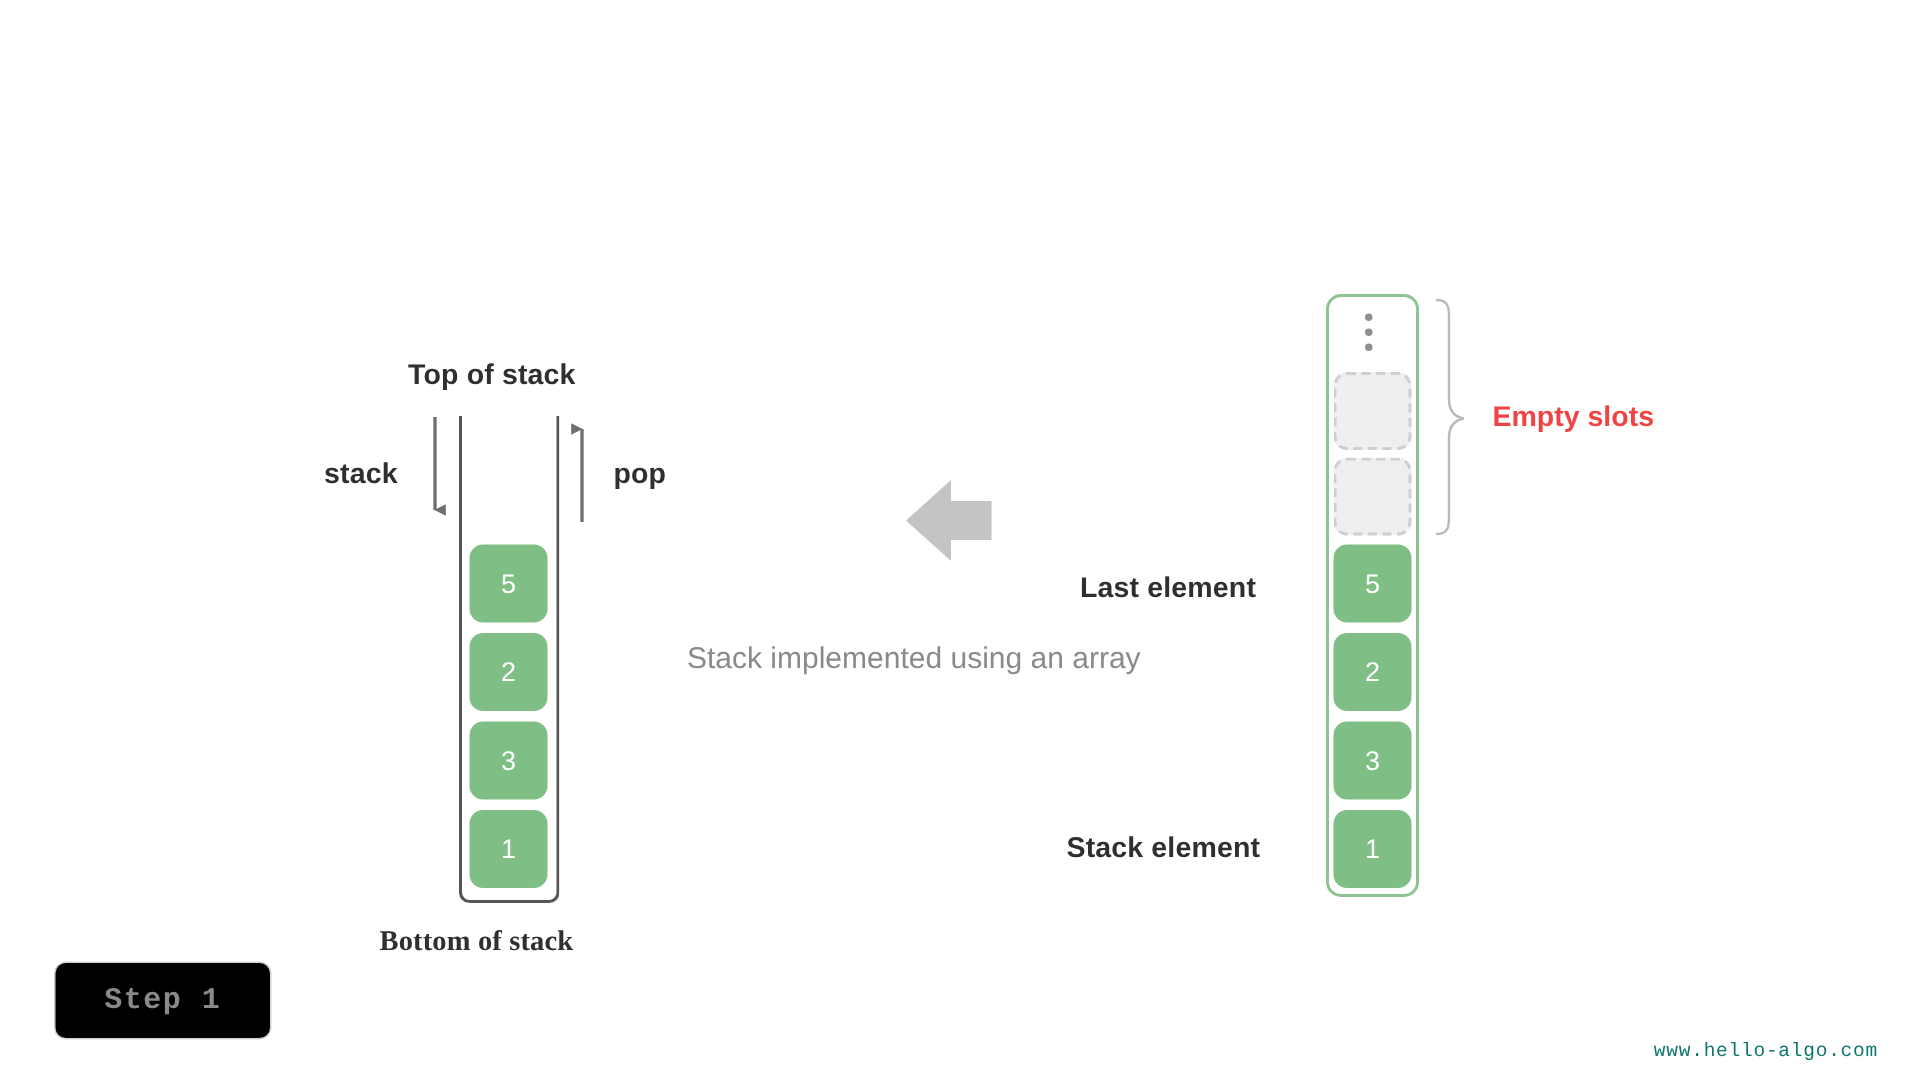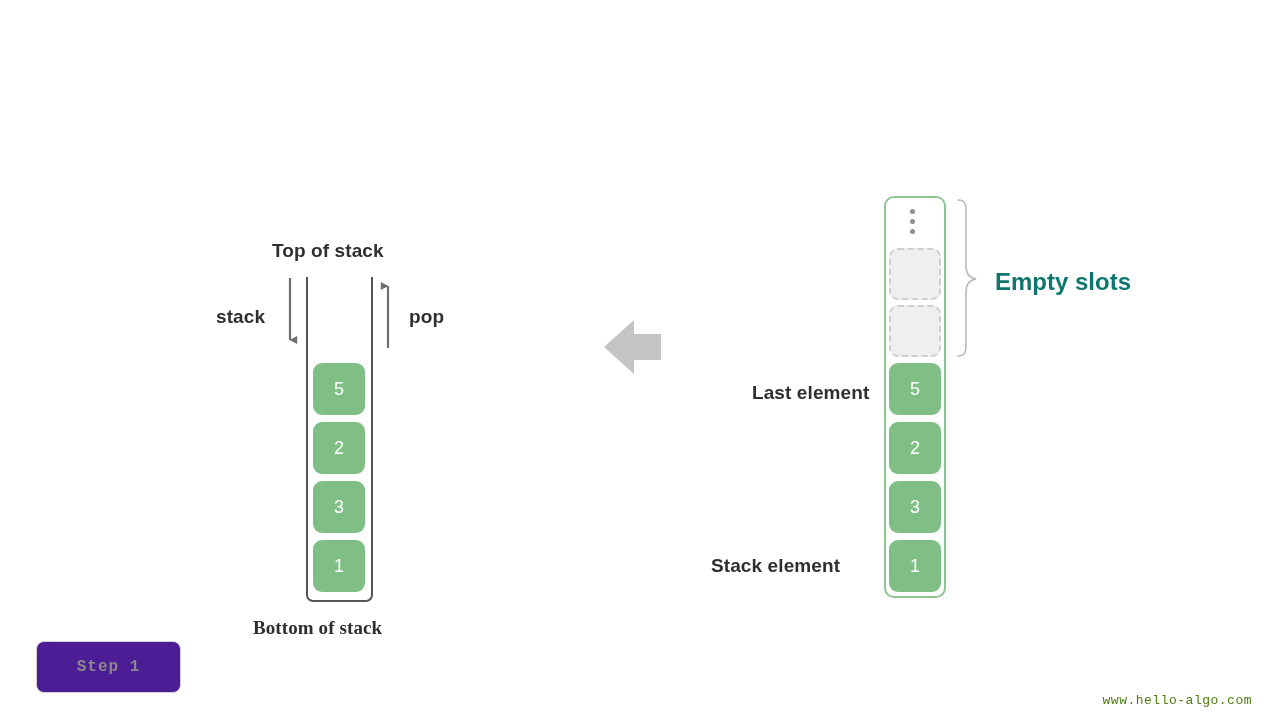--- a/index.html
+++ b/index.html
@@ -27,23 +27,23 @@
     font-family: "Liberation Sans", sans-serif;
     font-size: 19px;
     font-weight: bold;
     color: #2f2f2f;
     white-space: nowrap;
     letter-spacing: 0.1px;
   }
   .lbl-gray-bold {
     position: absolute;
     font-family: "Liberation Sans", sans-serif;
-    font-size: 24px;
+    font-size: 19px;
     font-weight: bold;
-    color: #0f766e;
+    color: #ef4444;
     white-space: nowrap;
   }
   .lbl-gray {
     position: absolute;
     font-family: "Liberation Sans", sans-serif;
     font-size: 20px;
     font-weight: normal;
     color: #8a8a8a;
     white-space: nowrap;
   }
@@ -118,40 +118,40 @@
 
   
   .step-badge {
     position: absolute;
     left: 36px;
     top: 641px;
     width: 145px;
     height: 52px;
     border: 1.5px solid #d2d2d2;
     border-radius: 8px;
-    background: #4c1d95;
+    background: #000000;
     display: flex;
     align-items: center;
     justify-content: center;
     font-family: "Liberation Mono", monospace;
-    font-size: 16px;
+    font-size: 20px;
     font-weight: bold;
     color: #8a8a8a;
     letter-spacing: 1px;
     box-sizing: border-box;
   }
 
   
   .watermark {
     position: absolute;
     right: 28px;
     bottom: 12px;
     font-family: "Liberation Mono", monospace;
     font-size: 13px;
-    color: #4d7c0f;
+    color: #0f766e;
     letter-spacing: 0.5px;
   }
 
   svg { display: block; }
   .svg-layer {
     position: absolute;
     left: 0; top: 0;
     width: 1280px;
     height: 720px;
     pointer-events: none;
@@ -170,40 +170,41 @@
 
   <div class="stack-container"></div>
 
   <div class="cell" style="left:313px; top:363px;">5</div>
   <div class="cell" style="left:313px; top:422px;">2</div>
   <div class="cell" style="left:313px; top:481px;">3</div>
   <div class="cell" style="left:313px; top:540px;">1</div>
 
   <div class="lbl-dark" style="left:253px; top:617px;font-family:Liberation Serif, serif;">Bottom of stack</div>
 
+  <div class="lbl-gray" style="left:458px; top:428px;">Stack implemented using an array</div>
 
   <div class="array-container"></div>
 
   <div class="dots">
     <i></i>
       <i></i>
       <i></i>
   </div>
 
   <div class="cell-empty" style="left:889px; top:248px;"></div>
   <div class="cell-empty" style="left:889px; top:305px;"></div>
 
   <div class="cell" style="left:889px; top:363px;">5</div>
   <div class="cell" style="left:889px; top:422px;">2</div>
   <div class="cell" style="left:889px; top:481px;">3</div>
   <div class="cell" style="left:889px; top:540px;">1</div>
 
   <div class="lbl-gray-bold" style="left:995px; top:268px;">Empty slots</div>
 
-  <div class="lbl-dark" style="left:720px; top:382px;margin-left:32px;">Last element</div>
+  <div class="lbl-dark" style="left:720px; top:382px;">Last element</div>
 
   <div class="lbl-dark" style="left:711px; top:555px;">Stack element</div>
 
   <svg class="svg-layer" viewBox="0 0 1280 720">
     <defs>
       <marker id="arrow-down" markerWidth="9" markerHeight="9" refX="4.5" refY="8" orient="auto" markerUnits="userSpaceOnUse">
         <path d="M0.6,0.8 L4.5,8.4 L8.4,0.8 Z" fill="#6e6e6e"></path>
       </marker>
       <marker id="arrow-up" markerWidth="9" markerHeight="9" refX="4.5" refY="8" orient="auto" markerUnits="userSpaceOnUse">
         <path d="M0.6,0.8 L4.5,8.4 L8.4,0.8 Z" fill="#6e6e6e"></path>

